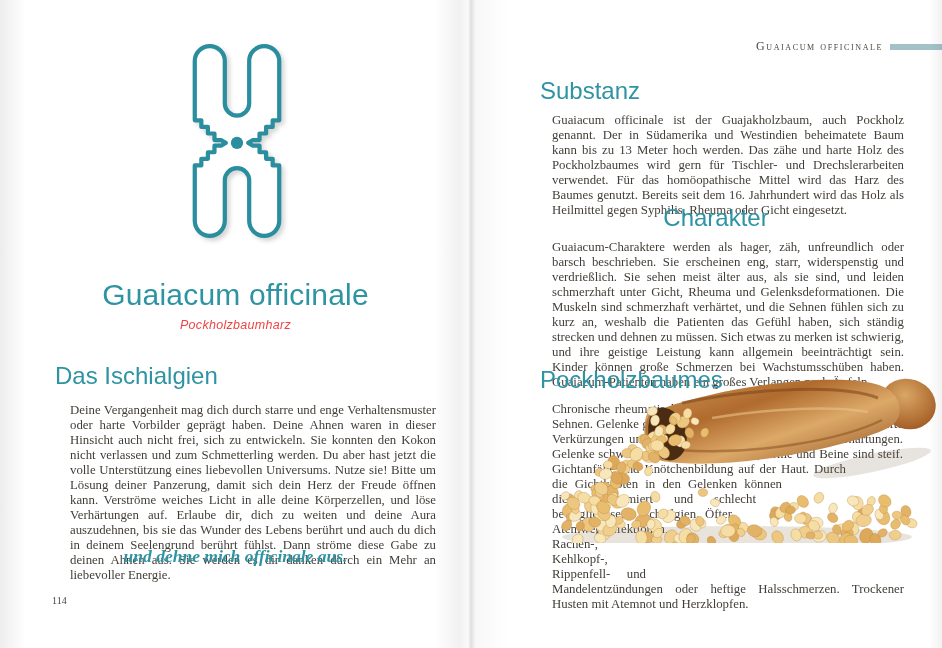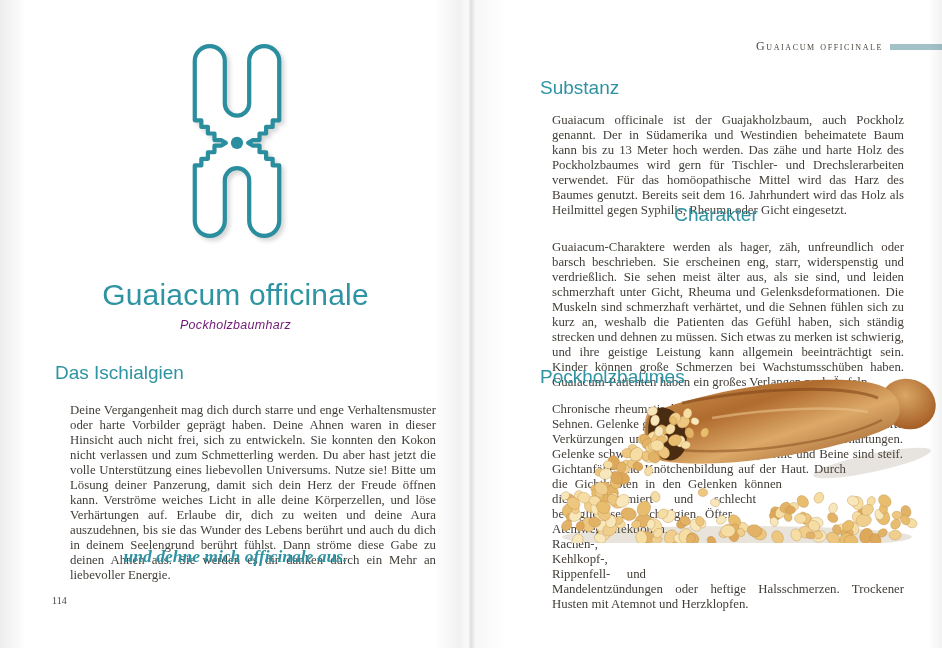--- a/index.html
+++ b/index.html
@@ -19,22 +19,22 @@
       rgba(0,0,0,.13) 50%,rgba(0,0,0,.03) 56%,rgba(0,0,0,0) 100%);}
   .edge-right{position:absolute;right:0;top:0;width:14px;height:648px;
     background:linear-gradient(270deg,rgba(0,0,0,.05),rgba(0,0,0,0));pointer-events:none;}
 
   
   .logo-wrap{position:absolute;left:176px;top:26px;width:122px;height:230px;
     filter:drop-shadow(3px 3px 2px rgba(0,0,0,.16));}
   .remedy-title{position:absolute;left:0;top:278px;width:471px;margin:0;text-align:center;
     font-family:"Liberation Sans",sans-serif;font-weight:400;font-size:30px;color:#2e93a2;letter-spacing:.2px;}
   .remedy-subtitle{position:absolute;left:0;top:318px;width:471px;text-align:center;
-    font-family:"Liberation Sans",sans-serif;font-style:italic;font-size:12.5px;color:#701a75;letter-spacing:.3px;}
-  .h-teal{font-family:"Liberation Sans",sans-serif;font-weight:400;font-size:19px;color:#2e93a2;margin:0;}
+    font-family:"Liberation Sans",sans-serif;font-style:italic;font-size:12.5px;color:#ef4444;letter-spacing:.3px;}
+  .h-teal{font-family:"Liberation Sans",sans-serif;font-weight:400;font-size:24px;color:#2e93a2;margin:0;}
   .left-heading{position:absolute;left:55px;top:362px;}
   .left-body{position:absolute;left:55px;top:388px;width:366px;margin:15px;
     font-size:12.8px;line-height:15px;text-align:justify;}
   .affirmation{position:absolute;left:0;top:546px;width:471px;text-align:center;
     font-style:italic;font-weight:600;font-size:17.5px;line-height:21px;color:#2e93a2;}
   .page-num{position:absolute;left:52px;top:595px;font-size:10px;color:#4a453f;}
 
   
   .running-header{position:absolute;top:39px;right:0;display:flex;align-items:center;gap:7px;}
   .running-header .rh-text{font-variant:small-caps;letter-spacing:1.6px;font-size:12px;color:#4c453e;}

